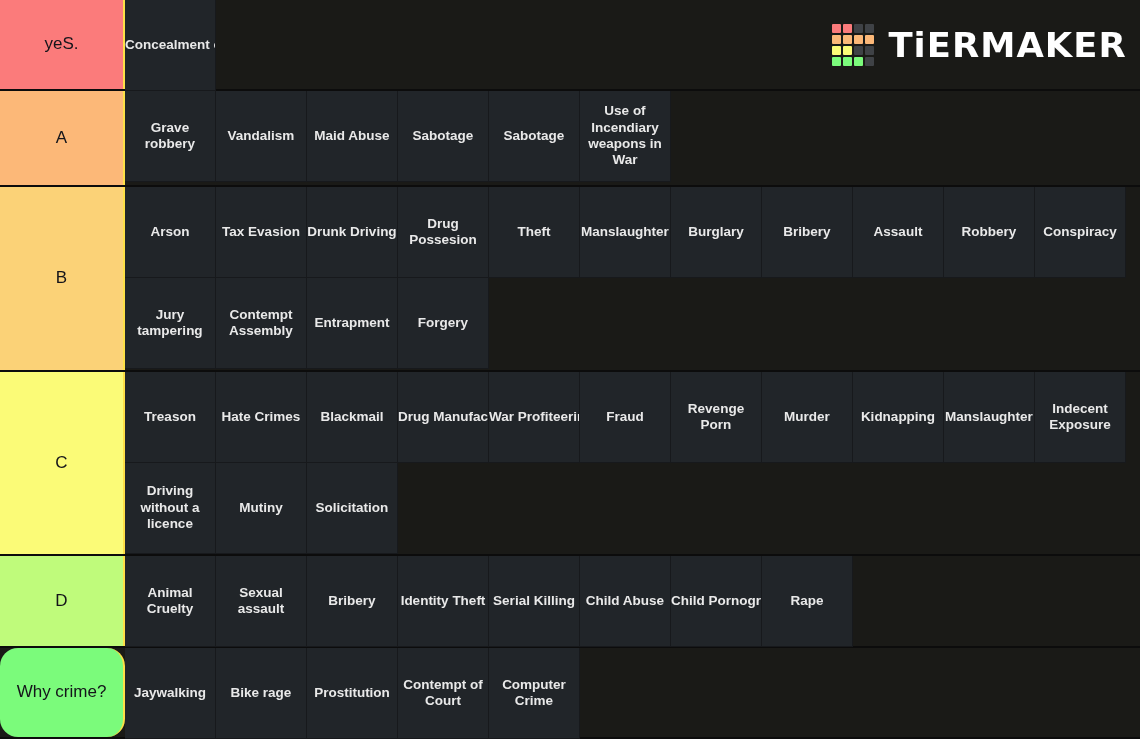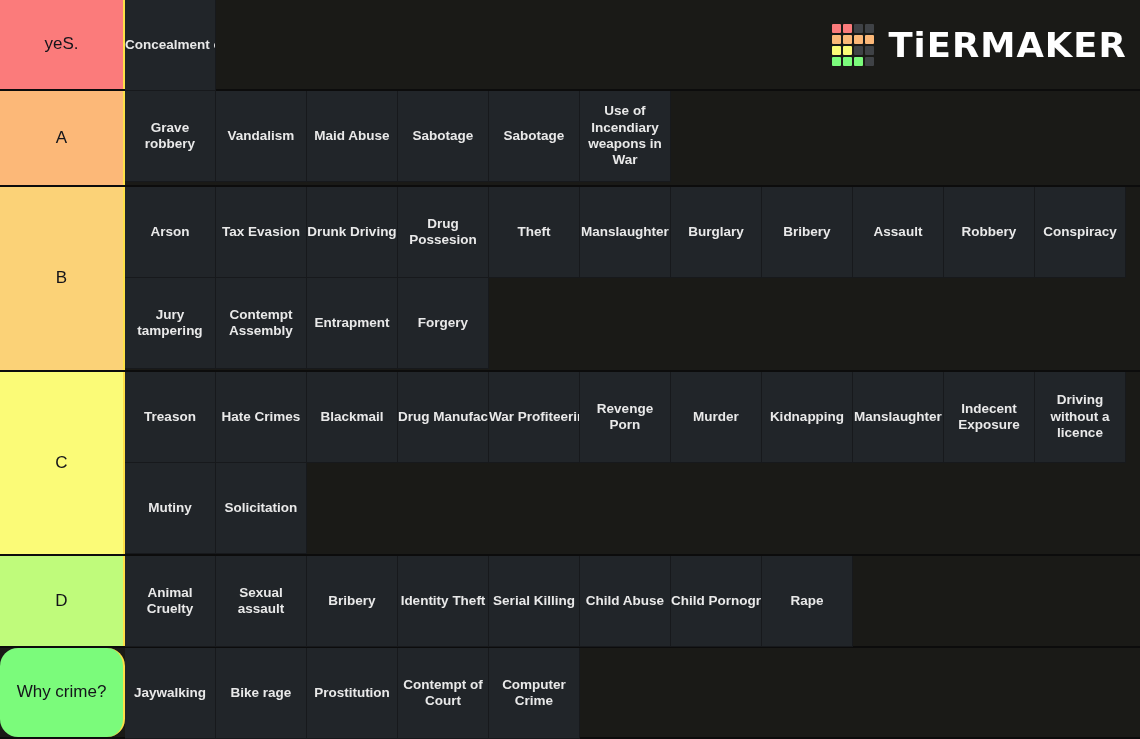--- a/index.html
+++ b/index.html
@@ -234,20 +234,23 @@
         <div class="tier-item clip">
           <div class="label-inner">Blackmail</div>
         </div>
         <div class="tier-item clip">
           <div class="label-inner">Drug Manufacturing</div>
         </div>
         <div class="tier-item clip">
           <div class="label-inner">War Profiteering</div>
         </div>
         <div class="tier-item">
+          <div class="label-inner">Fraud</div>
+        </div>
+        <div class="tier-item">
           <div class="label-inner">Revenge Porn</div>
         </div>
         <div class="tier-item">
           <div class="label-inner">Murder</div>
         </div>
         <div class="tier-item clip">
           <div class="label-inner">Kidnapping</div>
         </div>
         <div class="tier-item clip">
           <div class="label-inner">Manslaughter</div>

